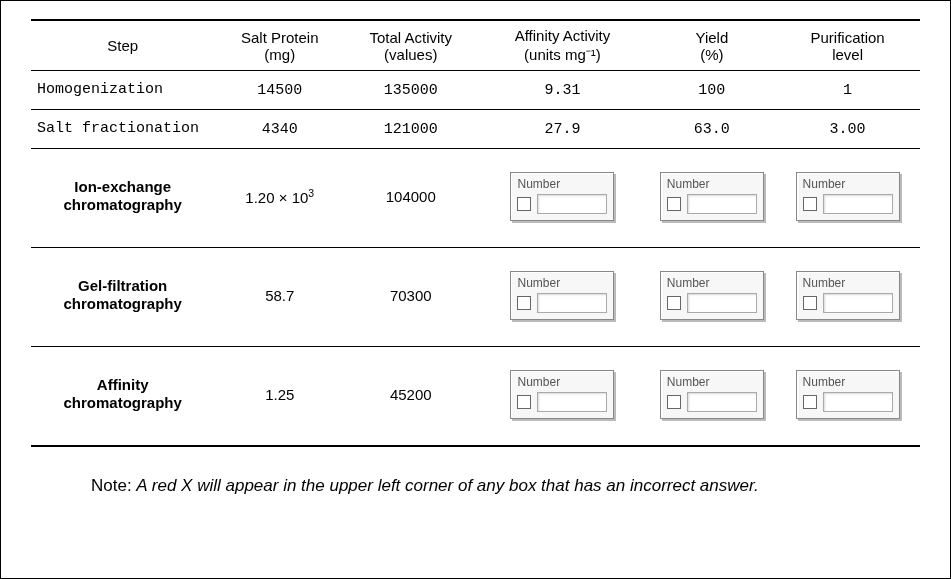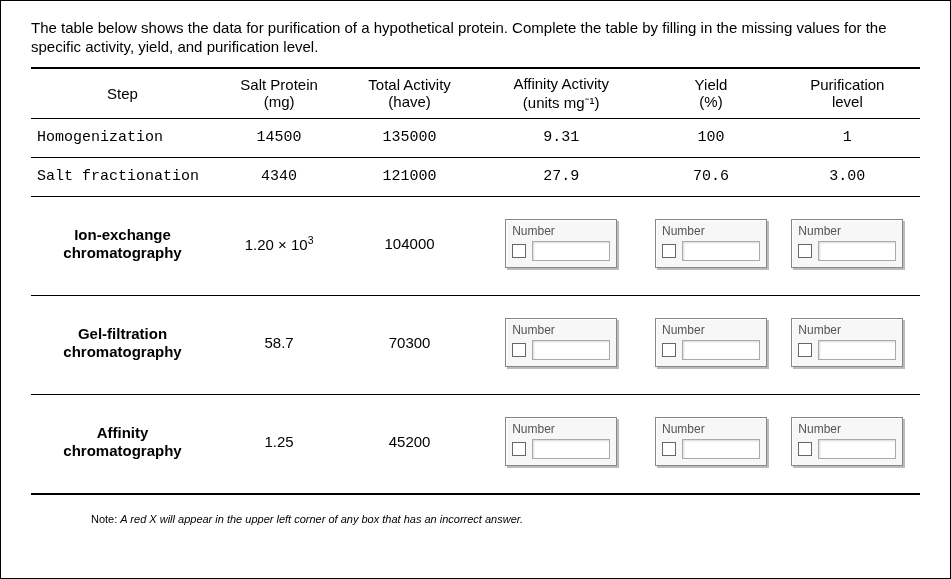--- a/index.html
+++ b/index.html
@@ -47,21 +47,21 @@
   .tbl tbody tr.bigrow { border-bottom: 1px solid #000; }
   .tbl tbody tr.bigrow td { padding: 10px 4px 14px 4px; height: 74px; vertical-align: middle; }
   .tbl tbody tr.bigrow td.c-step { vertical-align: middle; font-weight: bold; }
   .tbl tbody tr:last-child { border-bottom: 2px solid #000; margin-top: 26px; }
   .stepname { text-align: center; line-height: 1.2; }
   .stepname.left { text-align: left; padding-left: 2px; }
   sup { font-size: 0.7em; }
 
   .answerbox {
     display: block;
-    width: 112px;
+    width: 104px;
     margin: 0 auto;
     box-sizing: border-box;
     border: 1px solid #888;
     background: #f7f7f7;
     padding: 4px 6px 6px 6px;
     box-shadow: 2px 2px 0 #bbb, inset 1px 1px 0 #fff;
   }
   .answerbox .lbl {
     font-size: 12px;
     color: #555;
@@ -85,32 +85,31 @@
     width: 60px;
     height: 18px;
     border: 1px solid #aaa;
     background: #fff;
     box-shadow: inset 1px 1px 2px rgba(0,0,0,.15);
     padding: 0 3px;
     font: inherit;
   }
 
   .note {
-    margin-top: 18px;
+    margin-top: 29px;
     padding-left: 60px;
-    font-size: 11px;
+    font-size: 17px;
   }
   .note .i { font-style: italic; }
 </style>
 </head>
 <body>
 
 <div class="page">
 
-  <div class="prompt">The table below shows the data for purification of a hypothetical protein. Complete the table by filling in the missing values for the specific activity, yield, and purification level.</div>
 
   <table class="tbl">
     <colgroup>
       <col class="c-step">
         <col class="c-tp">
         <col class="c-ta">
         <col class="c-sa">
         <col class="c-y">
         <col class="c-pl">
     </colgroup>
@@ -118,21 +117,21 @@
       <tr>
         <th class="c-step">
           <span>Step</span>
         </th>
         <th class="c-tp">
           <span>Salt Protein</span><br>
           <span>(mg)</span>
         </th>
         <th class="c-ta">
           <span>Total Activity</span><br>
-          <span>(have)</span>
+          <span>(values)</span>
         </th>
         <th class="c-sa">
           <span>Affinity Activity</span><br>
           <span>(units mg⁻¹)</span>
         </th>
         <th class="c-y">
           <span>Yield</span><br>
           <span>(%)</span>
         </th>
         <th class="c-pl">
@@ -154,21 +153,21 @@
         <td class="c-pl">1</td>
       </tr>
 
       <tr class="simple">
         <td class="c-step">
             <div class="stepname left">Salt fractionation</div>
           </td>
         <td class="c-tp">4340</td>
         <td class="c-ta">121000</td>
         <td class="c-sa">27.9</td>
-        <td class="c-y">70.6</td>
+        <td class="c-y">63.0</td>
         <td class="c-pl">3.00</td>
       </tr>
 
       <tr class="bigrow">
         <td class="c-step">
           <div class="stepname">
             <span>Ion-exchange</span><br>
             <span>chromatography</span>
           </div>
         </td>

